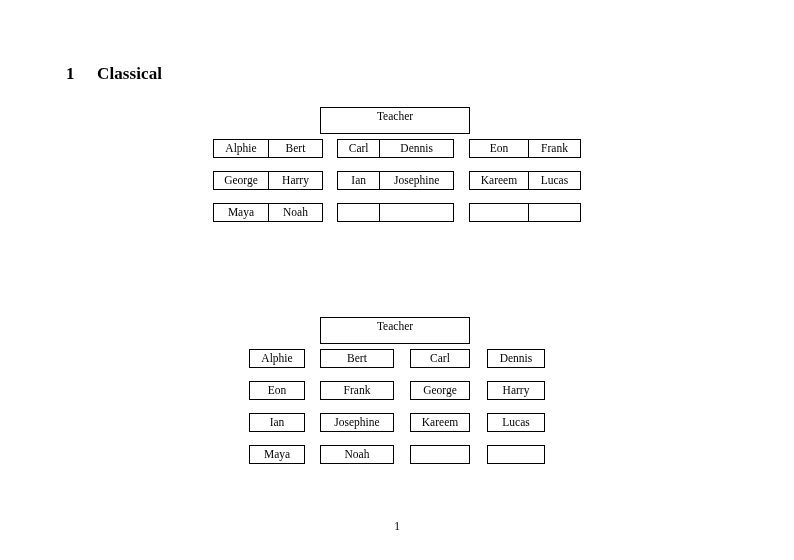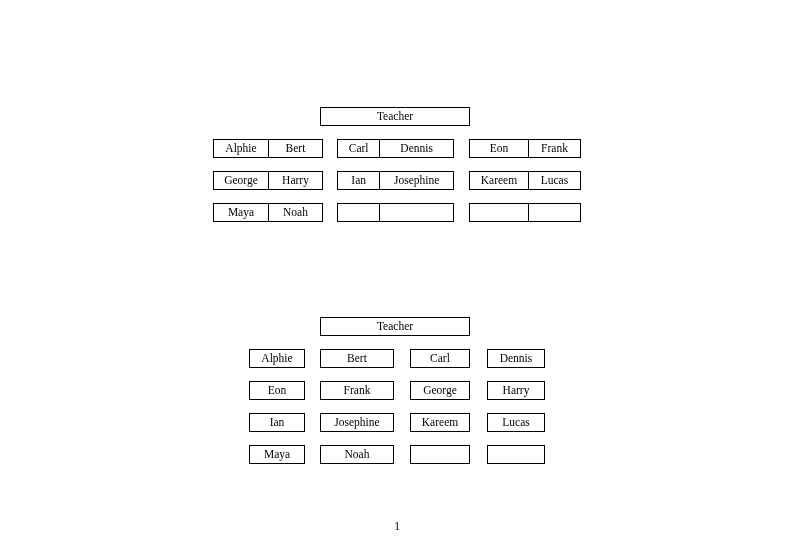--- a/index.html
+++ b/index.html
@@ -72,21 +72,21 @@
   .group .cell + .cell {
     border-left: 1px solid #000000;
   }
 
   
   .teacher-box {
     position: absolute;
     box-sizing: border-box;
     border: 1px solid #000000;
     background: #ffffff;
-    height: 19px;
+    height: 27px;
     line-height: 17px;
     text-align: center;
     font-size: 11.5px;
     left: 320px;
     width: 150px;
   }
 
   
   #page-number {
     position: absolute;
@@ -95,20 +95,23 @@
     top: 520px;
     text-align: center;
     font-size: 11.5px;
   }
 </style>
 </head>
 <body>
 
 <div class="page">
 
+  <div class="section-heading" id="heading-1">
+    <span class="sec-num">1</span><span>Classical</span>
+  </div>
 
   <div class="teacher-box" style="top:107px;">Teacher</div>
 
   <div class="group" style="left:213px; top:139px; width:110px;">
     <div class="cell" style="width:55px;">Alphie</div>
     <div class="cell" style="width:55px;">Bert</div>
   </div>
   <div class="group" style="left:213px; top:171px; width:110px;">
     <div class="cell" style="width:55px;">George</div>
     <div class="cell" style="width:55px;">Harry</div>

